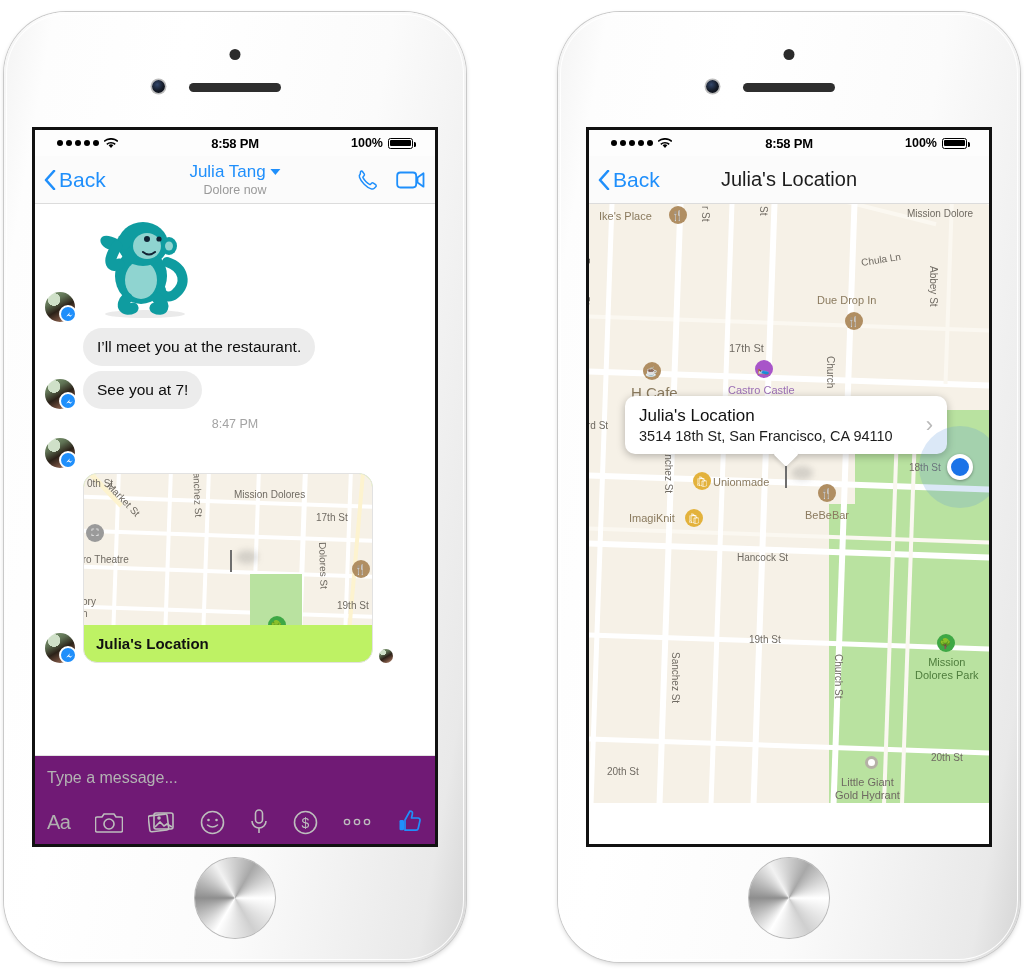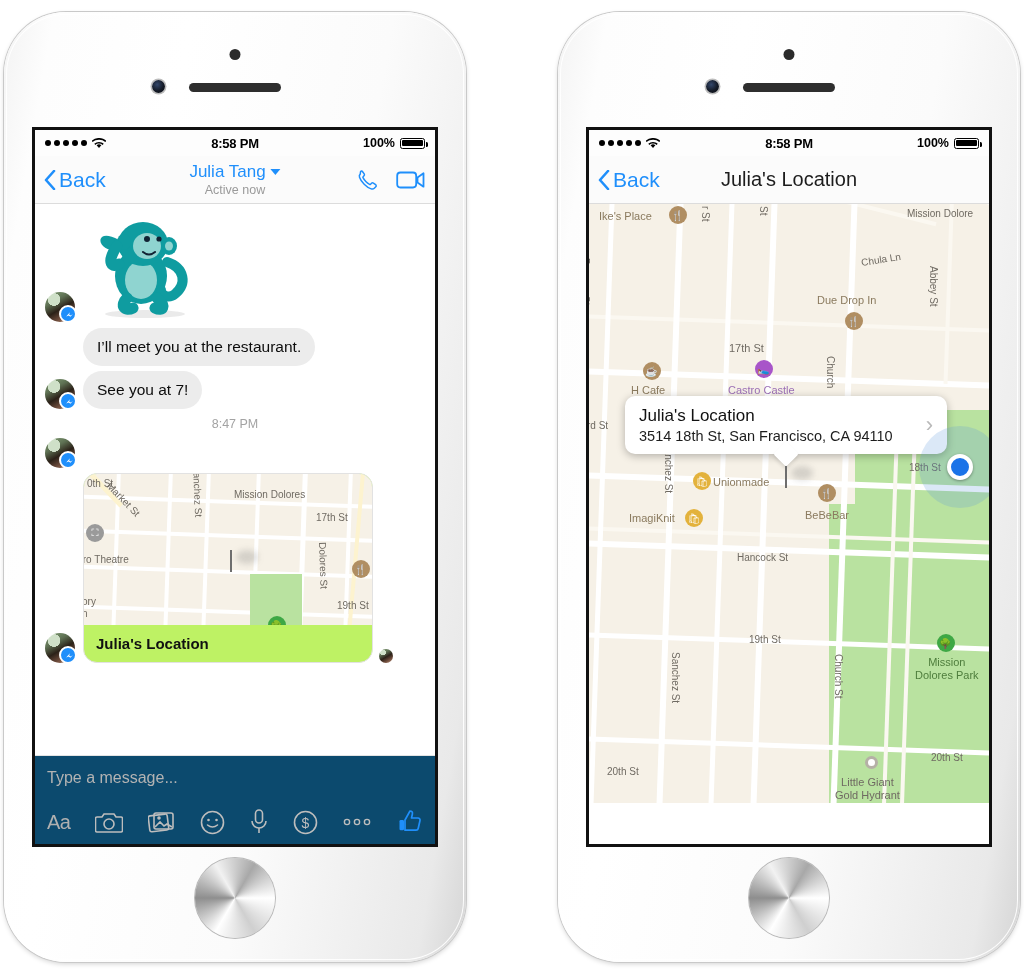--- a/index.html
+++ b/index.html
@@ -44,21 +44,21 @@
      z-index:-1; }
 
   
   .screen {
     position:absolute; left:31px; top:118px; width:400px; height:714px;
     background:#fff; overflow:hidden;
     box-shadow: 0 0 0 3px #111;
   }
 
   
-  .statusbar { height:26px; display:flex; align-items:center; padding:0 10px;
+  .statusbar { height:26px; display:flex; align-items:center; padding:0 22px;
                font-size:13px; color:#000; background:#fdfdfd; position:relative; }
   .dots { display:flex; gap:3px; align-items:center; }
   .dot { width:6px; height:6px; border-radius:50%; background:#000; }
   .wifi { margin-left:5px; width:14px; height:11px; position:relative; }
   .wifi svg { display:block; }
   .sb-time { position:absolute; left:50%; transform:translateX(-50%);
              font-weight:bold; font-size:13px; letter-spacing:-.2px; }
   .sb-right { margin-left:auto; display:flex; align-items:center; gap:5px; font-size:12.5px; font-weight:bold;}
   .battery { width:25px; height:11px; border:1.4px solid #000; border-radius:2.5px; position:relative; padding:1.2px;}
   .battery i { display:block; height:100%; width:100%; background:#000; border-radius:1px; }
@@ -105,21 +105,21 @@
   
   .mapcard { margin-left:8px; width:290px; border-radius:14px; overflow:hidden;
              border:1px solid #e2e2e2; background:#bef264; }
   .mapcard .mini-map { height:151px; position:relative; overflow:hidden; }
   .mapcard .mc-label { padding:10px 12px; font-size:15px; font-weight:bold; color:#111; }
   .seen-av { width:14px; height:14px; border-radius:50%; margin-left:6px;
              background: radial-gradient(circle at 30% 25%, #cfe0c8 0 20%, transparent 21%),
                          linear-gradient(150deg,#8aa87d 0%,#5d6f52 32%,#2b2118 55%,#6e4c3c 75%,#c79b82 100%); }
 
   
-  .composer { border-top:1px solid #e3e3e3; background:#0c4a6e; height:89px; padding:0 12px; }
+  .composer { border-top:1px solid #e3e3e3; background:#701a75; height:89px; padding:0 12px; }
   .input-row { height:44px; display:flex; align-items:center; }
   .input-row .ph { color:#b3b3b3; font-size:16px; }
   .tools { display:flex; align-items:center; justify-content:space-between; height:44px; }
   .tool { color:#b5b5b5; display:flex; align-items:center; justify-content:center; cursor:pointer; }
   .tool.aa { font-size:20px; color:#b0b0b0; letter-spacing:-.5px; }
   .tool.like { color:#1f8ffb; }
 
   
   .mapscreen { height:599px; position:relative; overflow:hidden; background:#0f172a; }
   .map-bg { position:absolute; inset:0; background:#f6f1e7; }
@@ -202,21 +202,21 @@
           <svg class="chev-l" viewBox="0 0 12 20">
               <path d="M10 1 2 10l8 9" stroke="#1f8ffb" stroke-width="2.6" fill="none" stroke-linecap="round" stroke-linejoin="round"></path>
             </svg>
           <span>Back</span>
         </div>
         <div class="title-wrap">
           <div class="t-name">
             <span>Julia Tang</span>
             <span class="caret"></span>
           </div>
-          <div class="t-sub">Active now</div>
+          <div class="t-sub">Dolore now</div>
         </div>
         <div class="nav-actions">
           <span>
             <svg width="24" height="24" viewBox="0 0 24 24">
                 <path d="M6.6 3.5c.6-.6 1.5-.5 2 .2l1.6 2.2c.4.6.3 1.4-.2 1.9l-.9.9c-.3.3-.3.7-.1 1 .6 1.2 1.6 2.6 2.8 3.8 1.2 1.2 2.6 2.2 3.8 2.8.3.2.8.1 1-.1l.9-.9c.5-.5 1.3-.6 1.9-.2l2.2 1.6c.7.5.8 1.5.2 2l-1.5 1.5c-.8.8-2 1.1-3.1.7-2.2-.7-4.8-2.5-7-4.7-2.2-2.2-4-4.8-4.7-7-.4-1.1-.1-2.3.7-3.1z" fill="none" stroke="#1f8ffb" stroke-width="1.5"></path>
               </svg>
           </span>
           <span>
             <svg width="30" height="22" viewBox="0 0 30 22">
                 <rect x="1.2" y="3.5" width="19" height="15" rx="3.2" fill="none" stroke="#1f8ffb" stroke-width="1.8"></rect>
@@ -459,21 +459,21 @@
         <div class="maplabel st" style="left:122px;top:2px;transform:rotate(90deg);transform-origin:left top;">r St</div>
         <div class="maplabel st" style="left:180px;top:2px;transform:rotate(90deg);transform-origin:left top;">St</div>
         <div class="maplabel st" style="left:272px;top:50px;transform:rotate(-9deg);">Chula Ln</div>
         <div class="maplabel st" style="left:350px;top:62px;transform:rotate(90deg);transform-origin:left top;">Abbey St</div>
         <div class="maplabel" style="left:318px;top:4px;color:#6f6a62">Mission Dolore</div>
         <div class="maplabel poi" style="left:228px;top:90px;font-size:11px;">Due Drop In</div>
         <div class="poi-icon food" style="left:256px;top:108px;">🍴</div>
         <div class="maplabel st" style="left:140px;top:138px;font-size:11px;">17th St</div>
         <div class="maplabel st" style="left:247px;top:152px;transform:rotate(90deg);transform-origin:left top;">Church</div>
         <div class="poi-icon cafe" style="left:54px;top:158px;background:#b08e62">☕</div>
-        <div class="maplabel poi" style="left:42px;top:180px;font-size:11px;">H Cafe</div>
+        <div class="maplabel poi" style="left:42px;top:180px;font-size:15px;">H Cafe</div>
         <div class="poi-icon lodge" style="left:166px;top:156px;">🛌</div>
         <div class="maplabel purple" style="left:139px;top:180px;font-size:11px;">Castro Castle</div>
 
         <div class="maplabel st" style="left:-2px;top:216px;">rd St</div>
         <div class="maplabel st" style="left:85px;top:238px;transform:rotate(90deg);transform-origin:left top;">Sanchez St</div>
 
         <div class="callout" style="left:36px;top:192px;width:322px;">
           <div class="co-text">
             <div class="co-title">Julia's Location</div>
             <div class="co-sub">3514 18th St, San Francisco, CA 94110</div>

